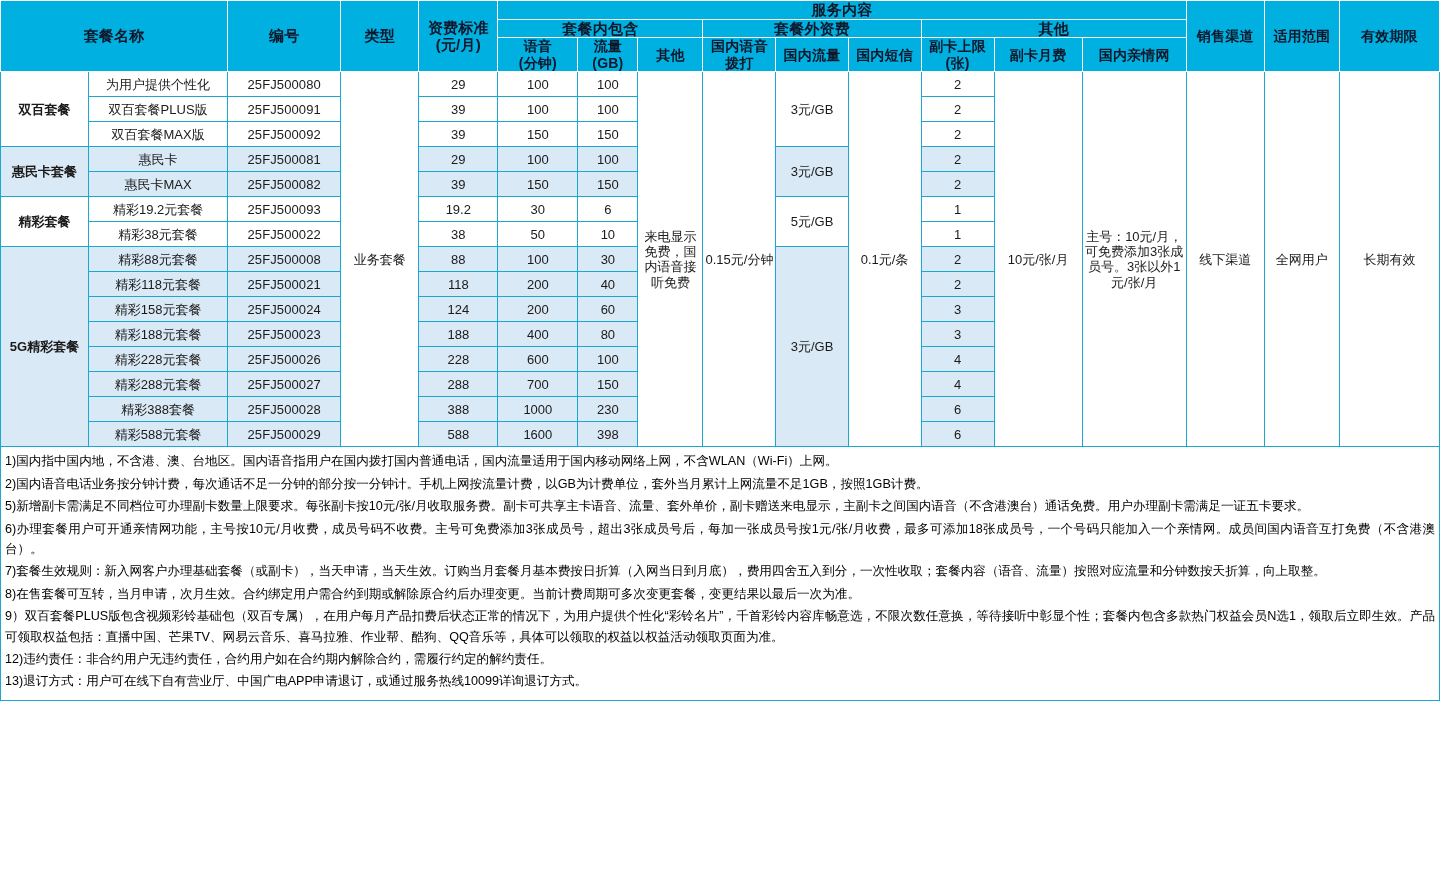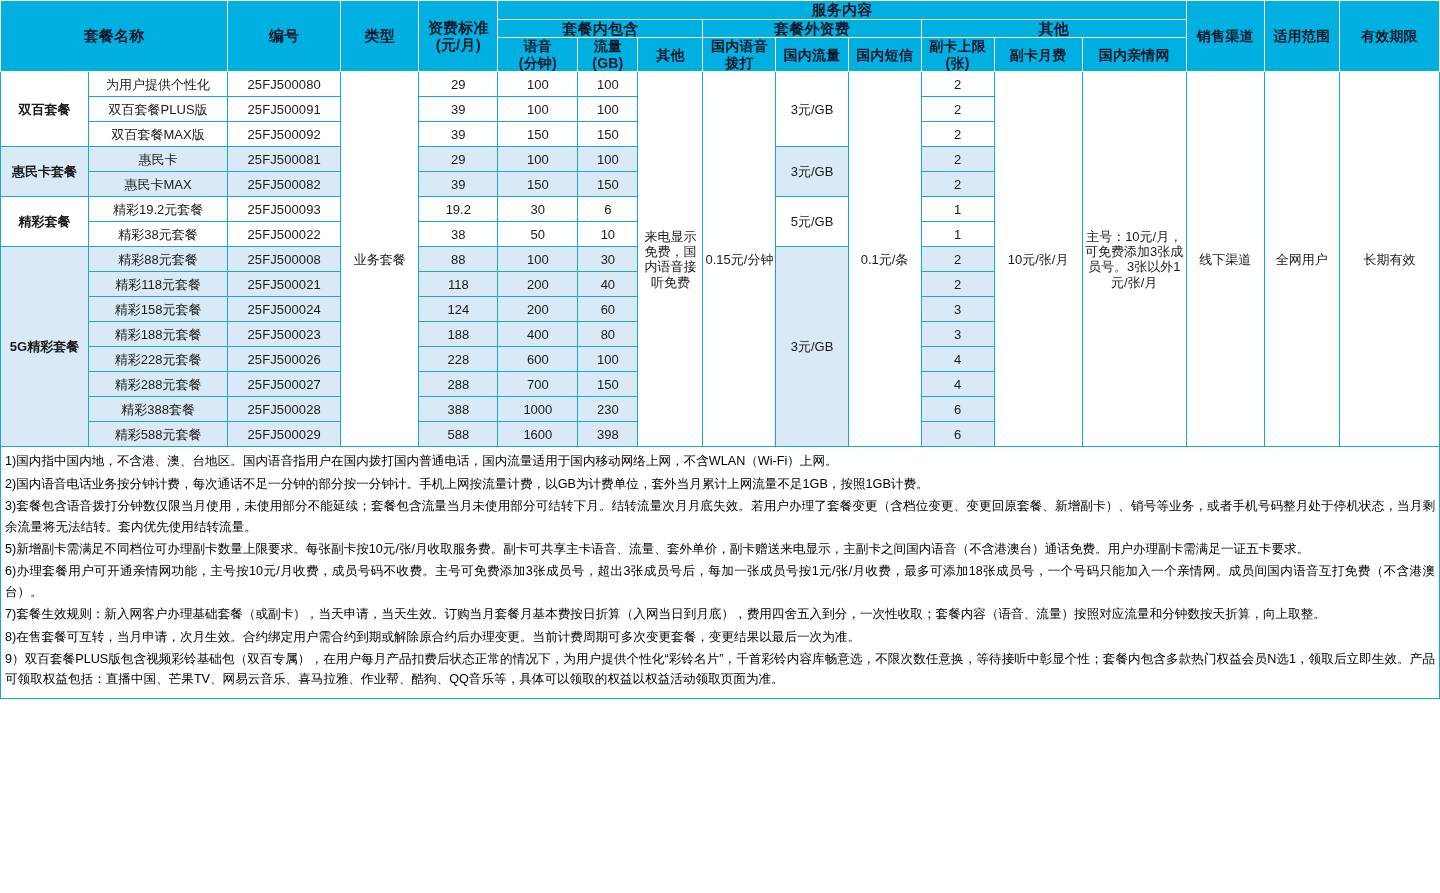--- a/index.html
+++ b/index.html
@@ -270,20 +270,21 @@
           <td class="num">1600</td>
           <td class="num">398</td>
           <td class="num">6</td>
         </tr>
       </tbody>
   </table>
 
   <div class="notes" id="notes">
       <p>1)国内指中国内地，不含港、澳、台地区。国内语音指用户在国内拨打国内普通电话，国内流量适用于国内移动网络上网，不含WLAN（Wi-Fi）上网。</p>
       <p>2)国内语音电话业务按分钟计费，每次通话不足一分钟的部分按一分钟计。手机上网按流量计费，以GB为计费单位，套外当月累计上网流量不足1GB，按照1GB计费。</p>
-      <p>3)套餐包含语音拨打分钟数仅限当月使用，未使用部分不能延续；套餐包含流量当月未使用部分可结转下月。结转流量次月月底失效。若用户办理了套餐变更（含档位变更、变更回原套餐、新增副卡）、销号等业务，或者手机号码整月处于停机状态，当月剩余流量将无法结转。套内优先使用结转流量。</p>
       <p>5)新增副卡需满足不同档位可办理副卡数量上限要求。每张副卡按10元/张/月收取服务费。副卡可共享主卡语音、流量、套外单价，副卡赠送来电显示，主副卡之间国内语音（不含港澳台）通话免费。用户办理副卡需满足一证五卡要求。</p>
       <p>6)办理套餐用户可开通亲情网功能，主号按10元/月收费，成员号码不收费。主号可免费添加3张成员号，超出3张成员号后，每加一张成员号按1元/张/月收费，最多可添加18张成员号，一个号码只能加入一个亲情网。成员间国内语音互打免费（不含港澳台）。</p>
       <p>7)套餐生效规则：新入网客户办理基础套餐（或副卡），当天申请，当天生效。订购当月套餐月基本费按日折算（入网当日到月底），费用四舍五入到分，一次性收取；套餐内容（语音、流量）按照对应流量和分钟数按天折算，向上取整。</p>
       <p>8)在售套餐可互转，当月申请，次月生效。合约绑定用户需合约到期或解除原合约后办理变更。当前计费周期可多次变更套餐，变更结果以最后一次为准。</p>
       <p>9）双百套餐PLUS版包含视频彩铃基础包（双百专属），在用户每月产品扣费后状态正常的情况下，为用户提供个性化“彩铃名片”，千首彩铃内容库畅意选，不限次数任意换，等待接听中彰显个性；套餐内包含多款热门权益会员N选1，领取后立即生效。产品可领取权益包括：直播中国、芒果TV、网易云音乐、喜马拉雅、作业帮、酷狗、QQ音乐等，具体可以领取的权益以权益活动领取页面为准。</p>
+      <p>12)违约责任：非合约用户无违约责任，合约用户如在合约期内解除合约，需履行约定的解约责任。</p>
+      <p>13)退订方式：用户可在线下自有营业厅、中国广电APP申请退订，或通过服务热线10099详询退订方式。</p>
     </div>
 </div>
 
 </body></html>

